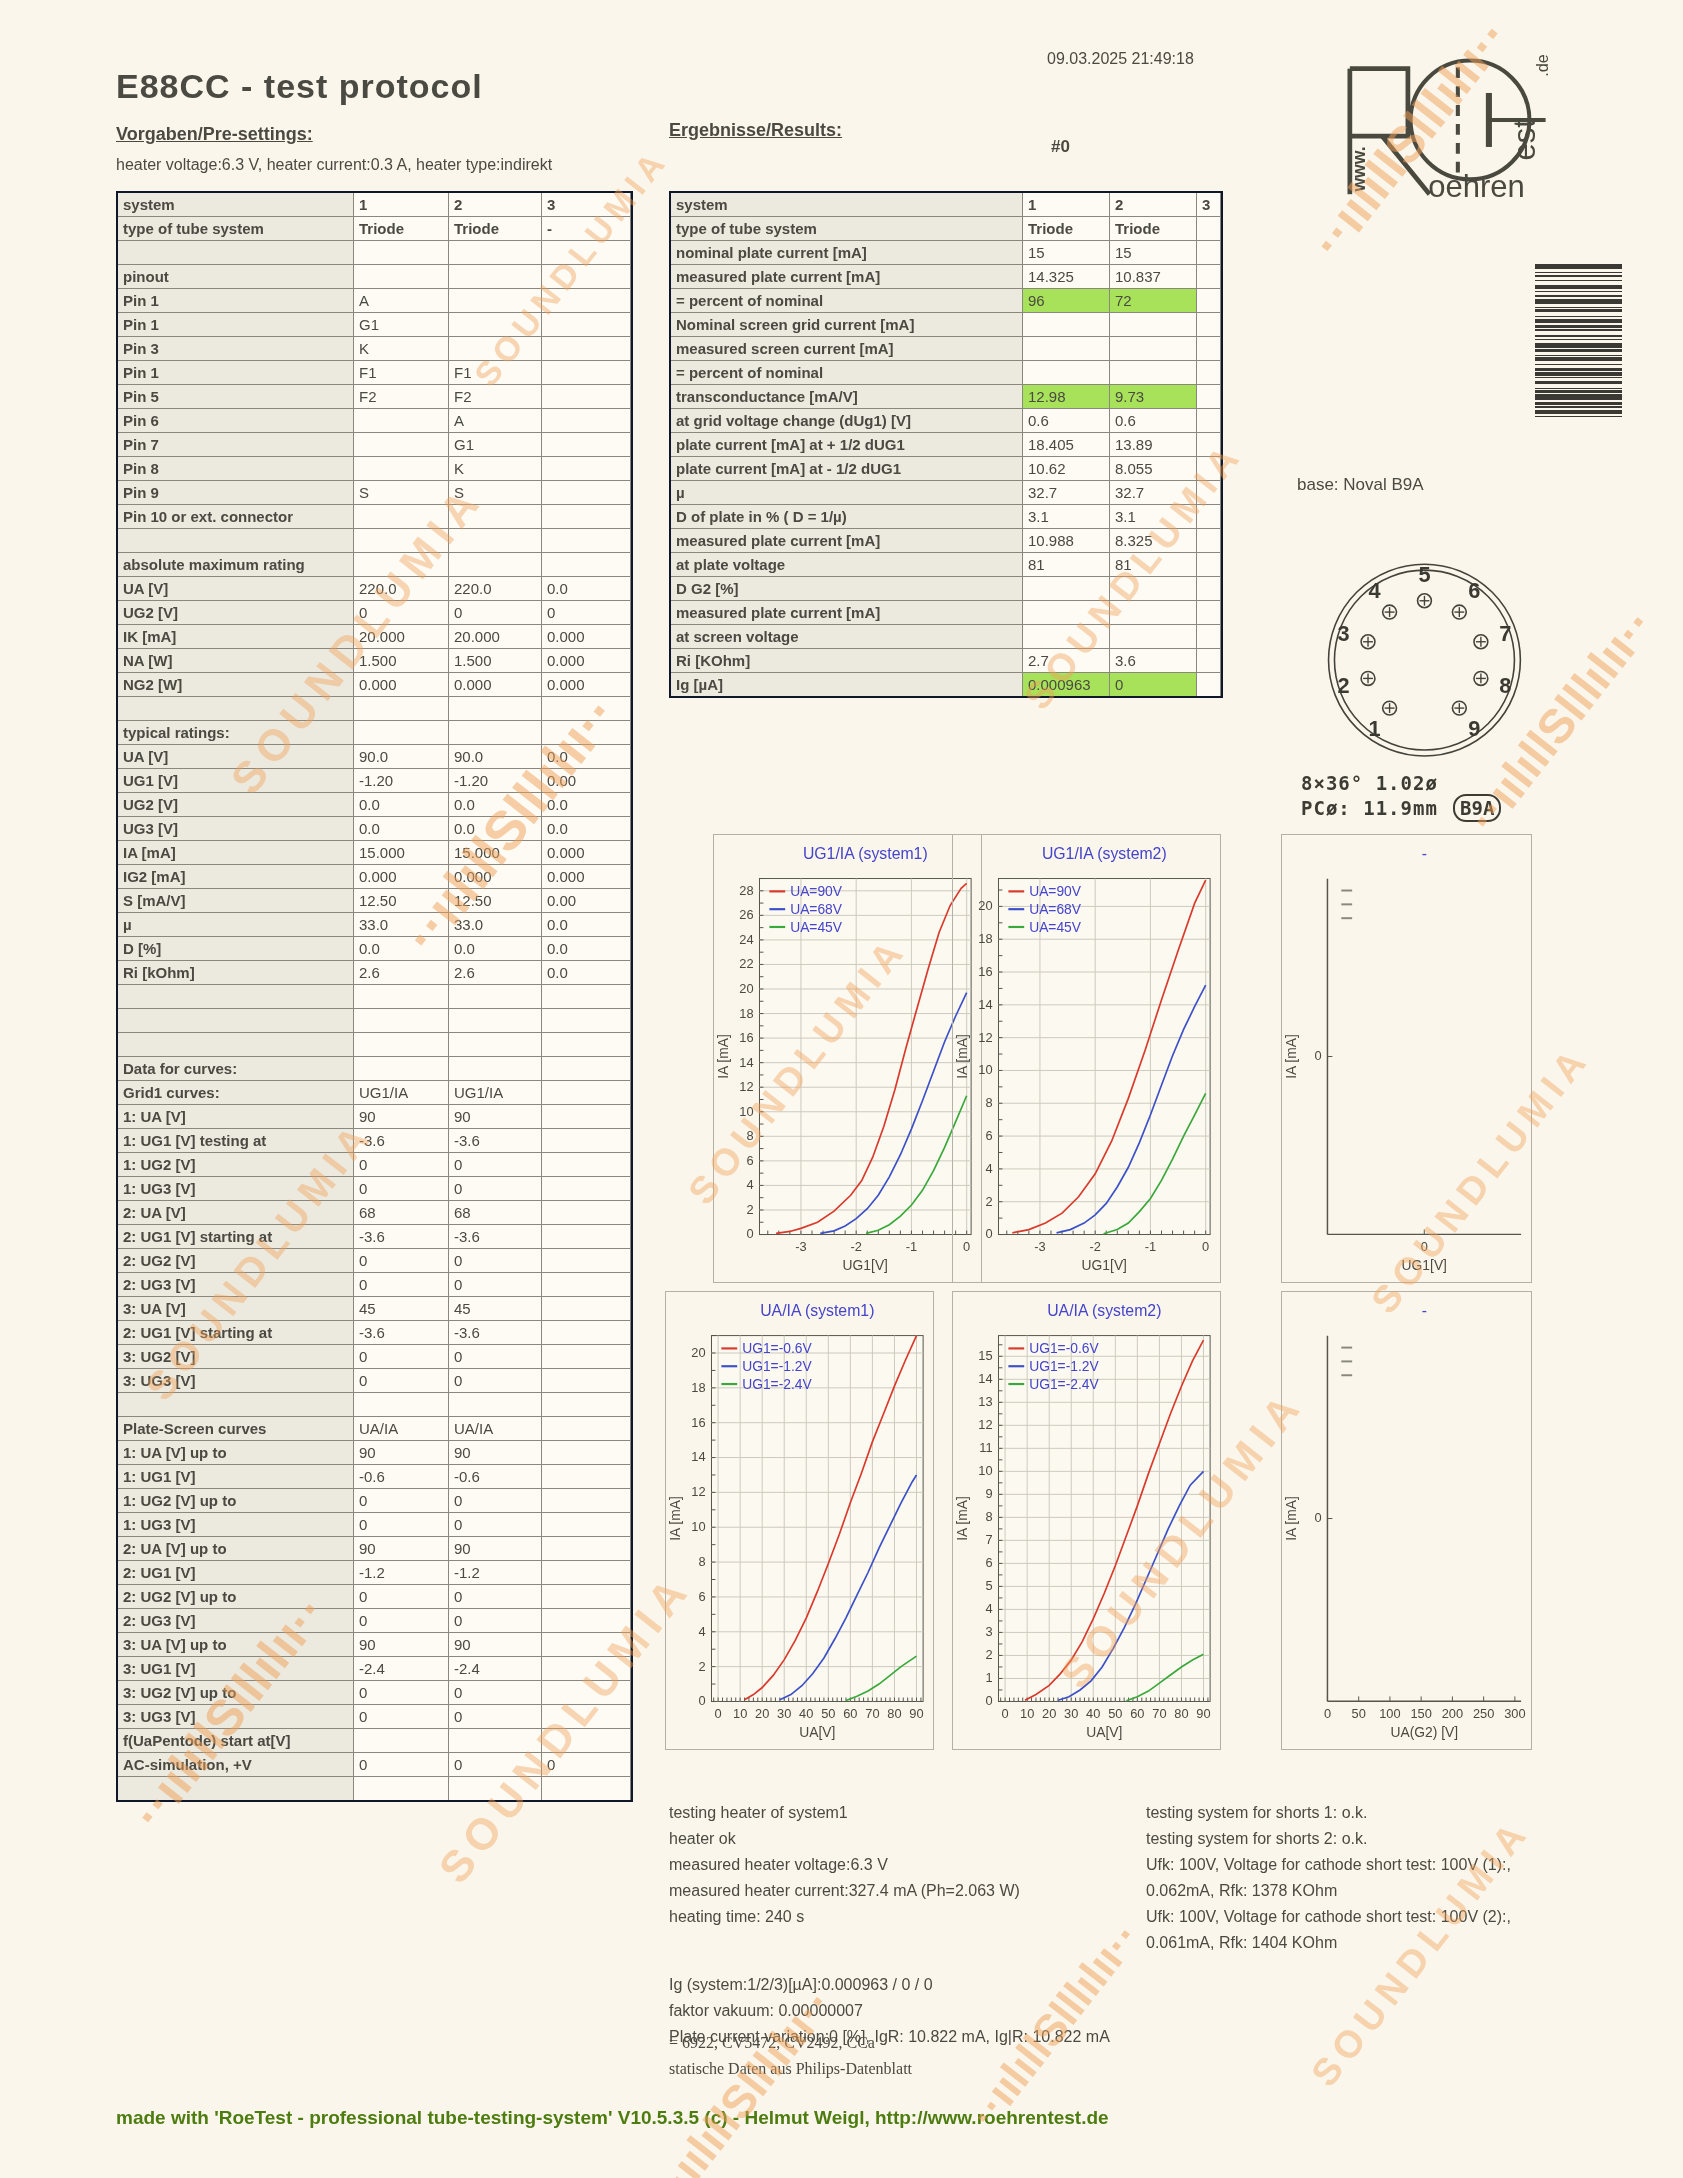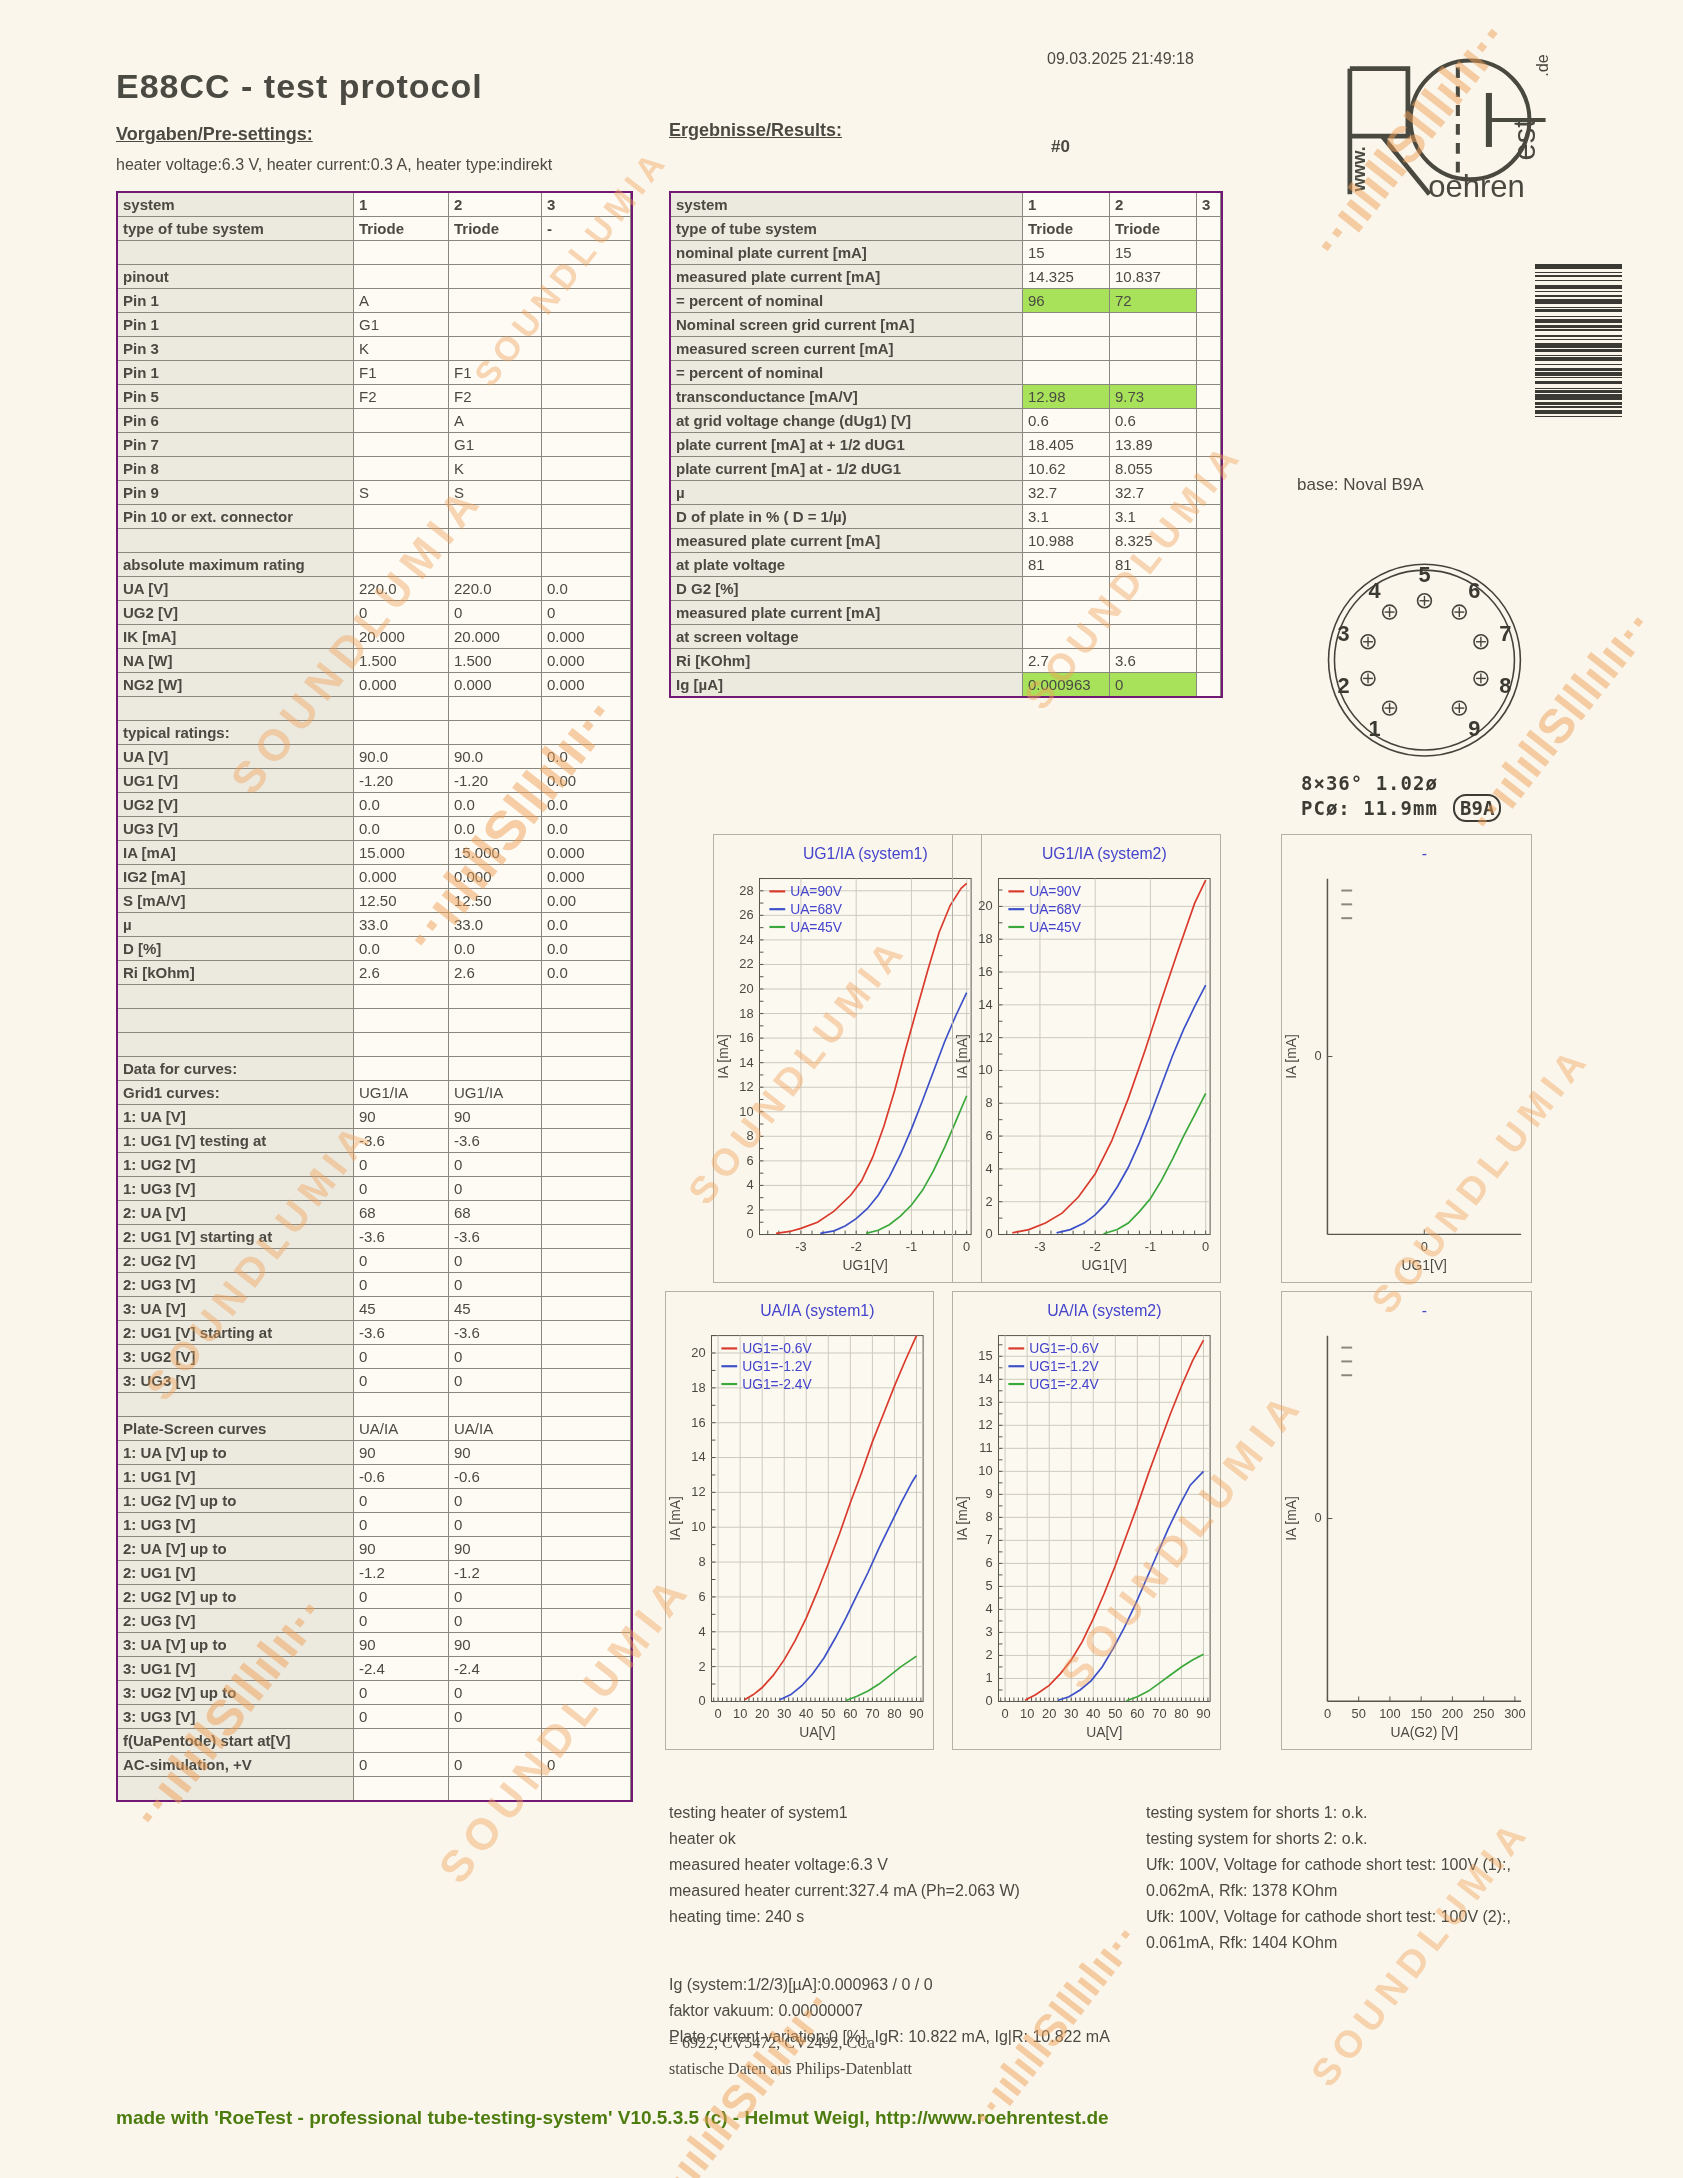--- a/index.html
+++ b/index.html
@@ -9,21 +9,21 @@
     font-family:"Liberation Sans", sans-serif;
   }
   .abs{position:absolute;}
   
   .page-title{font-size:34px;font-weight:bold;letter-spacing:1px;color:#4b4a42;}
   .sec-head{font-size:18px;font-weight:bold;text-decoration:underline;color:#4b4a42;}
   .plain-line{font-size:16px;color:#4b4a42;}
   .datetime{font-size:16px;color:#4b4a42;}
   .sample-no{font-size:17px;font-weight:bold;}
   
-  .dtable{display:grid;border:2px solid #701a75;background:#8a887e;grid-gap:1px;}
+  .dtable{display:grid;border:2px solid #0f172a;background:#8a887e;grid-gap:1px;}
   .dtable .cell{
     background:#fdfbf4;font-size:15px;line-height:23px;height:23px;
     padding:0 0 0 5px;overflow:hidden;white-space:nowrap;color:#4b4a42;
   }
   .dtable .lbl{background:#ece9df;font-weight:bold;}
   .dtable .hd{font-weight:bold;}
   .dtable .green{background:#a8e25b;}
   #pre-table{grid-template-columns:235px 94px 92px 88px;grid-auto-rows:23px;}
   #res-table{grid-template-columns:351px 86px 86px 23px;grid-auto-rows:23px;}
   

